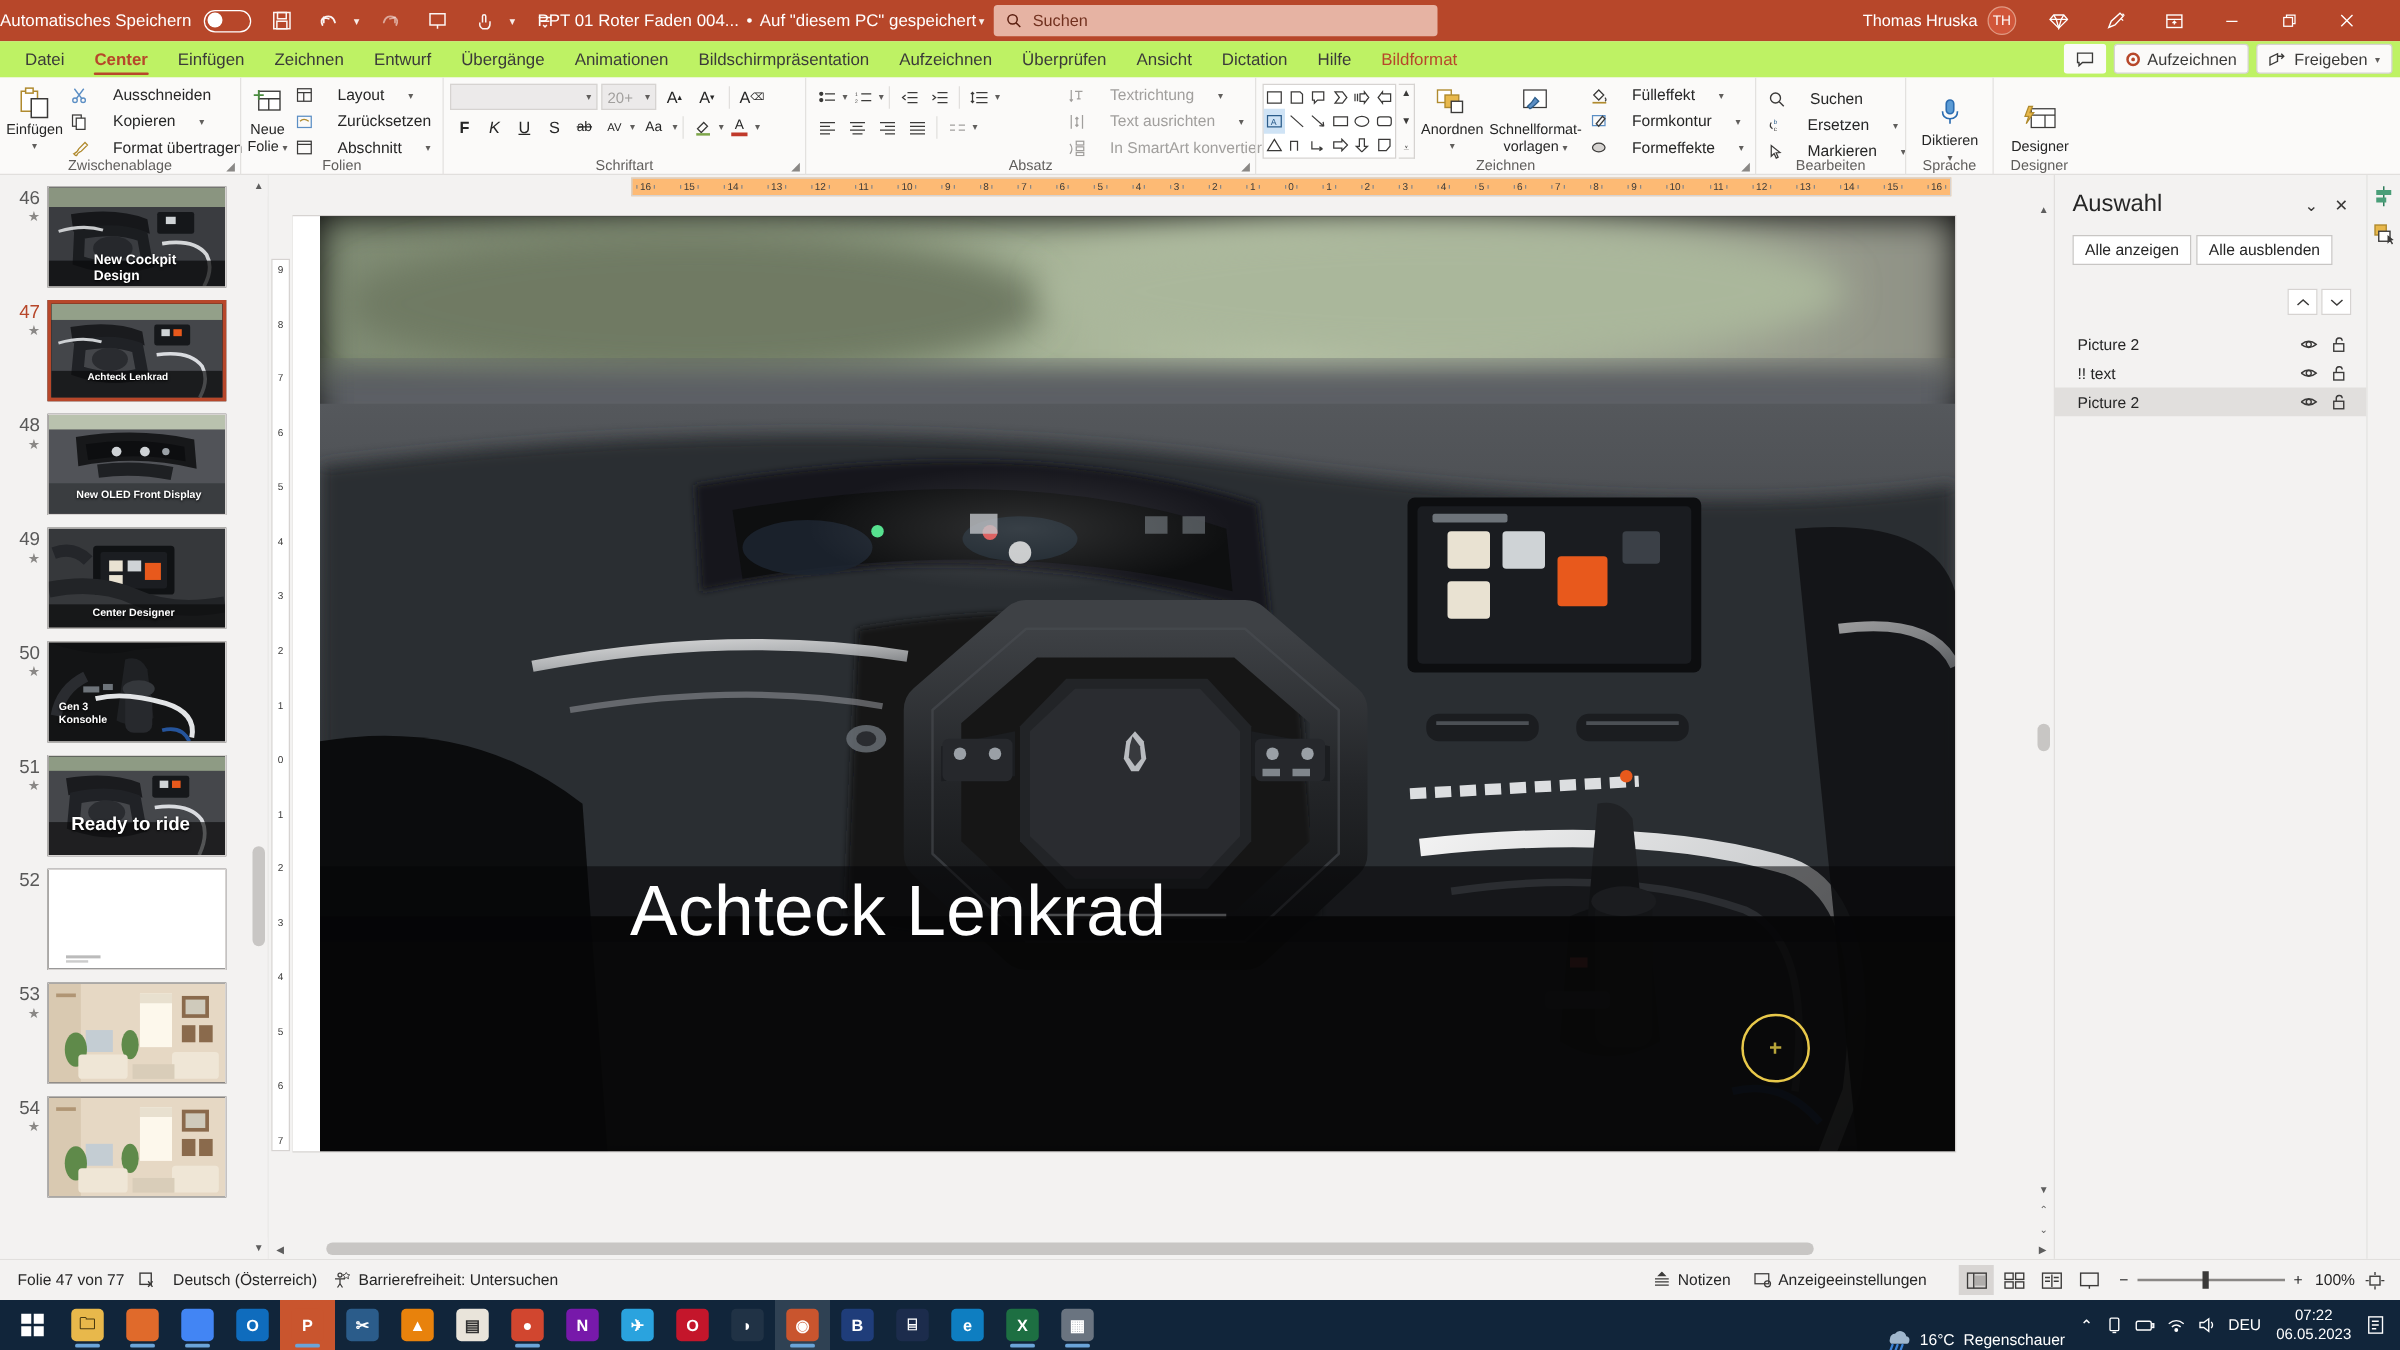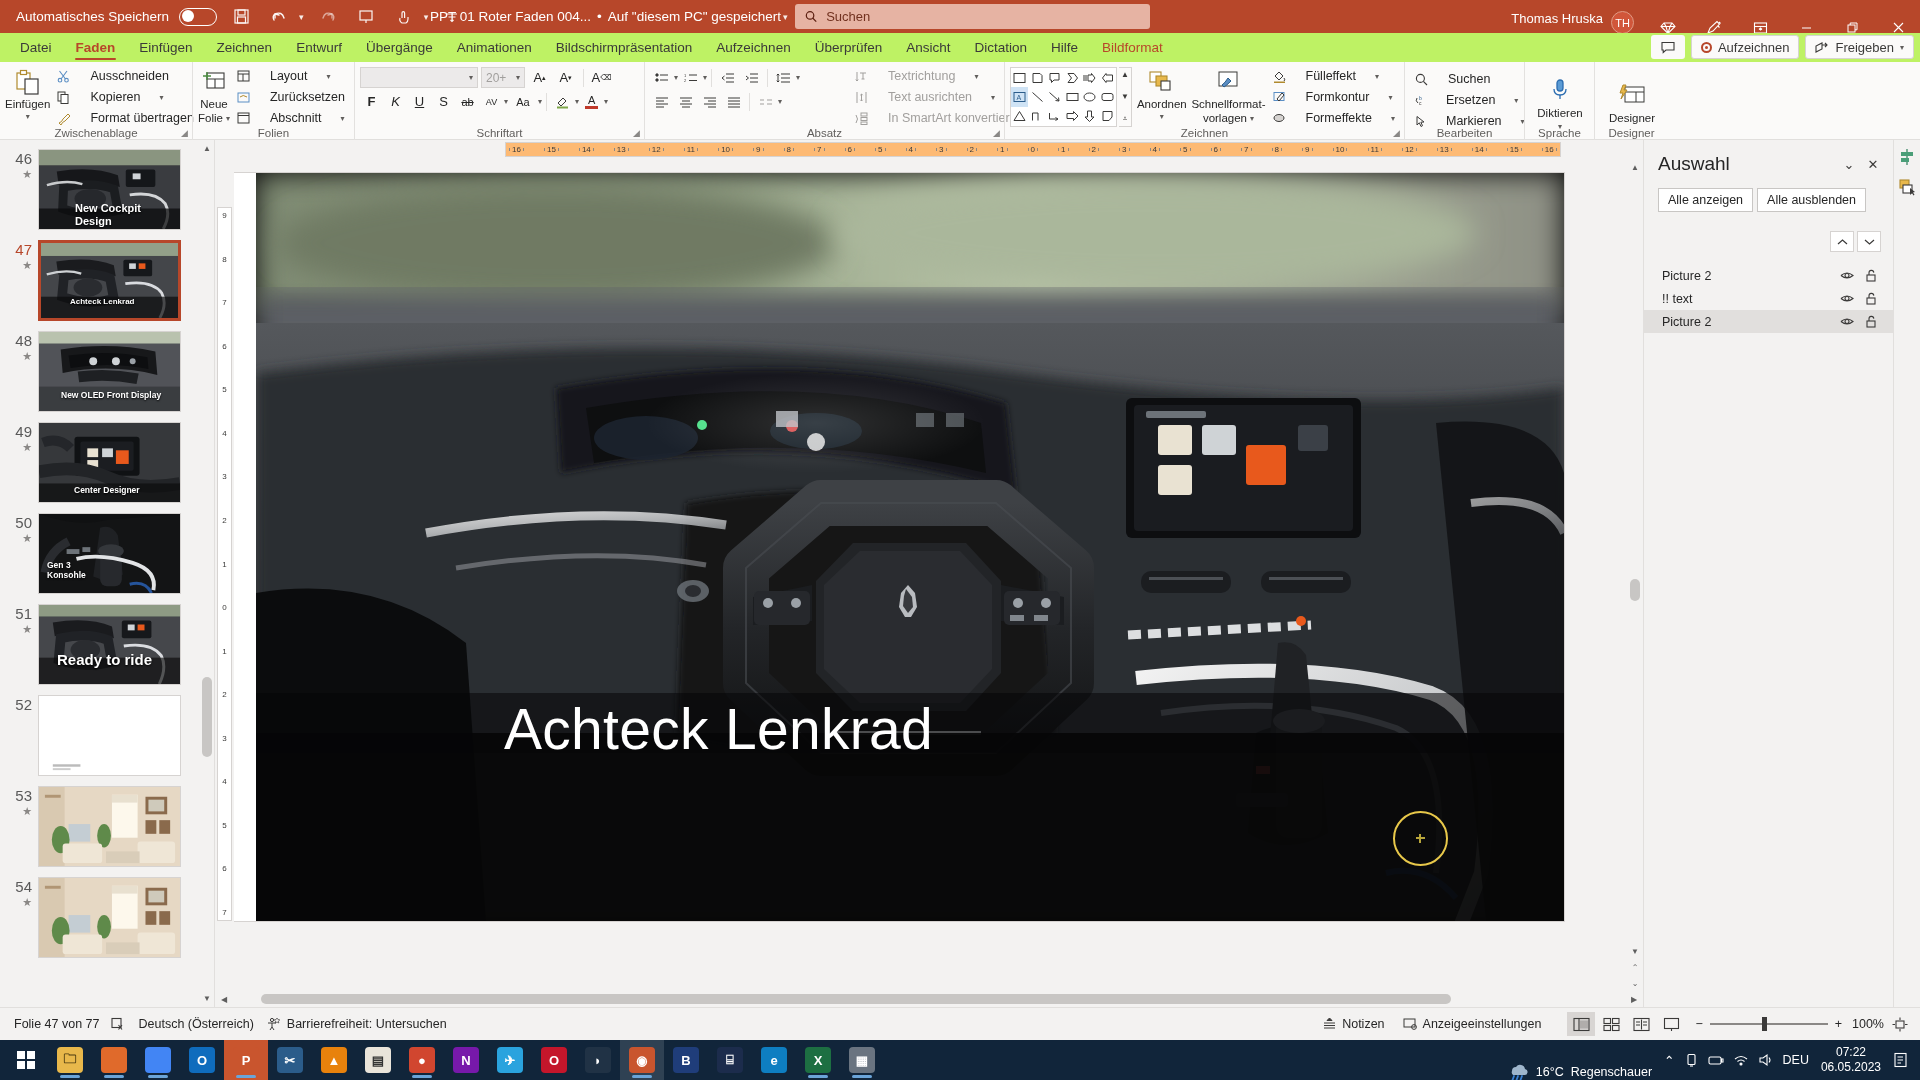--- a/index.html
+++ b/index.html
@@ -10,21 +10,21 @@
     background: #f3f2f1;
     color: #262626;
     -webkit-font-smoothing: antialiased;
   }
 
   
   #titlebar {
     height: 33px; background: #b7472a; display: flex; align-items: center;
     color: #fff; position: relative;
   }
-  .tb-left { display: flex; align-items: center; padding-left: 16px; gap: 10px; }
+  .tb-left { display: flex; align-items: center; padding-left: 0; gap: 10px; }
   .tb-autosave-lbl { font-size: 13.5px; color: #fff; white-space: nowrap; }
   .toggle {
     width: 38px; height: 18px; border-radius: 9px; border: 1.5px solid #fff;
     position: relative; background: transparent;
   }
   .toggle::after {
     content: ""; position: absolute; left: 2px; top: 1.5px; width: 12px; height: 12px;
     border-radius: 50%; background: #fff;
   }
   .tb-icon {
@@ -41,22 +41,22 @@
     position: absolute; left: 795px; top: 4px; width: 355px; height: 25px;
     background: #e6b3a3; border-radius: 3px; display: flex; align-items: center;
     padding: 0 10px; gap: 9px; color: #5b1f10;
   }
   #searchbox input {
     border: none; background: transparent; outline: none; font-size: 13px;
     color: #5b1f10; width: 100%; font-family: "Liberation Sans", sans-serif;
   }
   #searchbox input::placeholder { color: #6b2a18; opacity: .95; }
   .tb-right {
-    position: absolute; right: 0; top: 0; height: 33px; display: flex; 
-    gap: 2px; padding-right: 0; margin-top: 11px;
+    position: absolute; right: 0; top: 0; height: 33px; display: flex; align-items: center;
+    gap: 2px; padding-right: 21px;
   }
   .user-name { font-size: 13px; margin-right: 6px; }
   .avatar {
     width: 23px; height: 23px; border-radius: 50%; background: #d1563a;
     font-size: 11px; display:flex; align-items:center; justify-content:center;
     color:#fff; margin-right: 10px; border:1px solid #e09a84;
   }
   .wbtn {
     width: 44px; height: 33px; display:flex; align-items:center; justify-content:center;
     color:#fff; font-size: 14px;
@@ -411,21 +411,21 @@
     <div class="wbtn close">
       <svg width="11" height="11" viewBox="0 0 11 11" stroke="#fff" stroke-width="1.1">
           <path d="M1 1 L10 10 M10 1 L1 10"></path>
         </svg>
     </div>
   </div>
 </div>
 
 <div id="ribbon-tabs">
   <div class="rtab">Datei</div>
-  <div class="rtab active">Faden</div>
+  <div class="rtab active">Center</div>
   <div class="rtab">Einfügen</div>
   <div class="rtab">Zeichnen</div>
   <div class="rtab">Entwurf</div>
   <div class="rtab">Übergänge</div>
   <div class="rtab">Animationen</div>
   <div class="rtab">Bildschirmpräsentation</div>
   <div class="rtab">Aufzeichnen</div>
   <div class="rtab">Überprüfen</div>
   <div class="rtab">Ansicht</div>
   <div class="rtab">Dictation</div>

